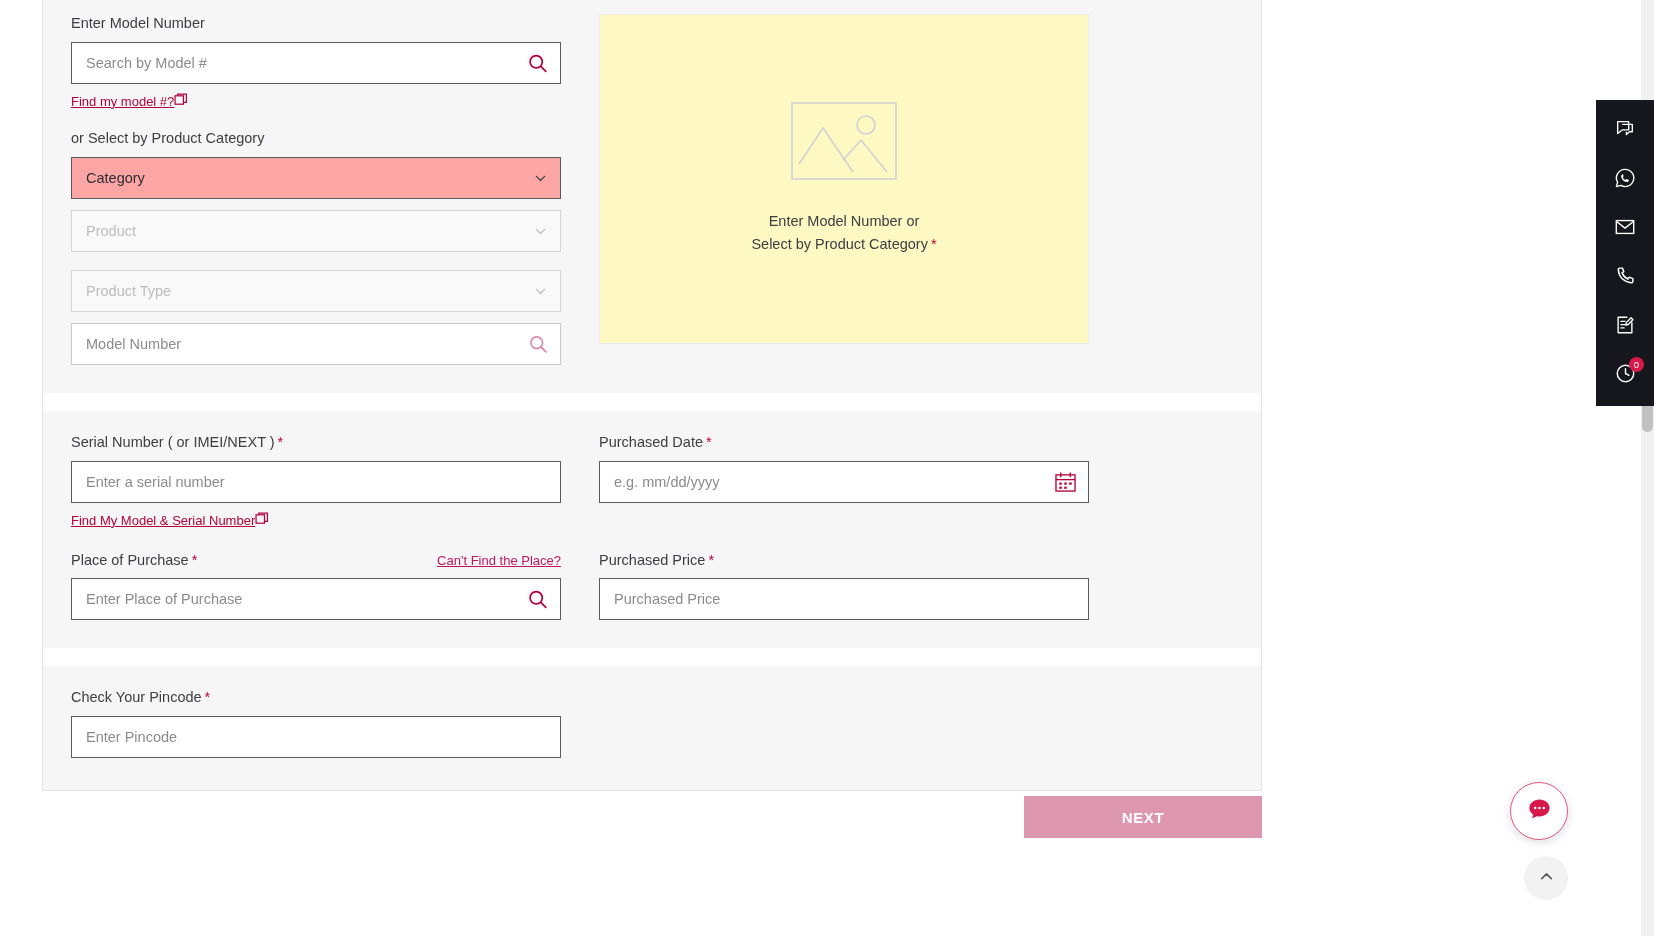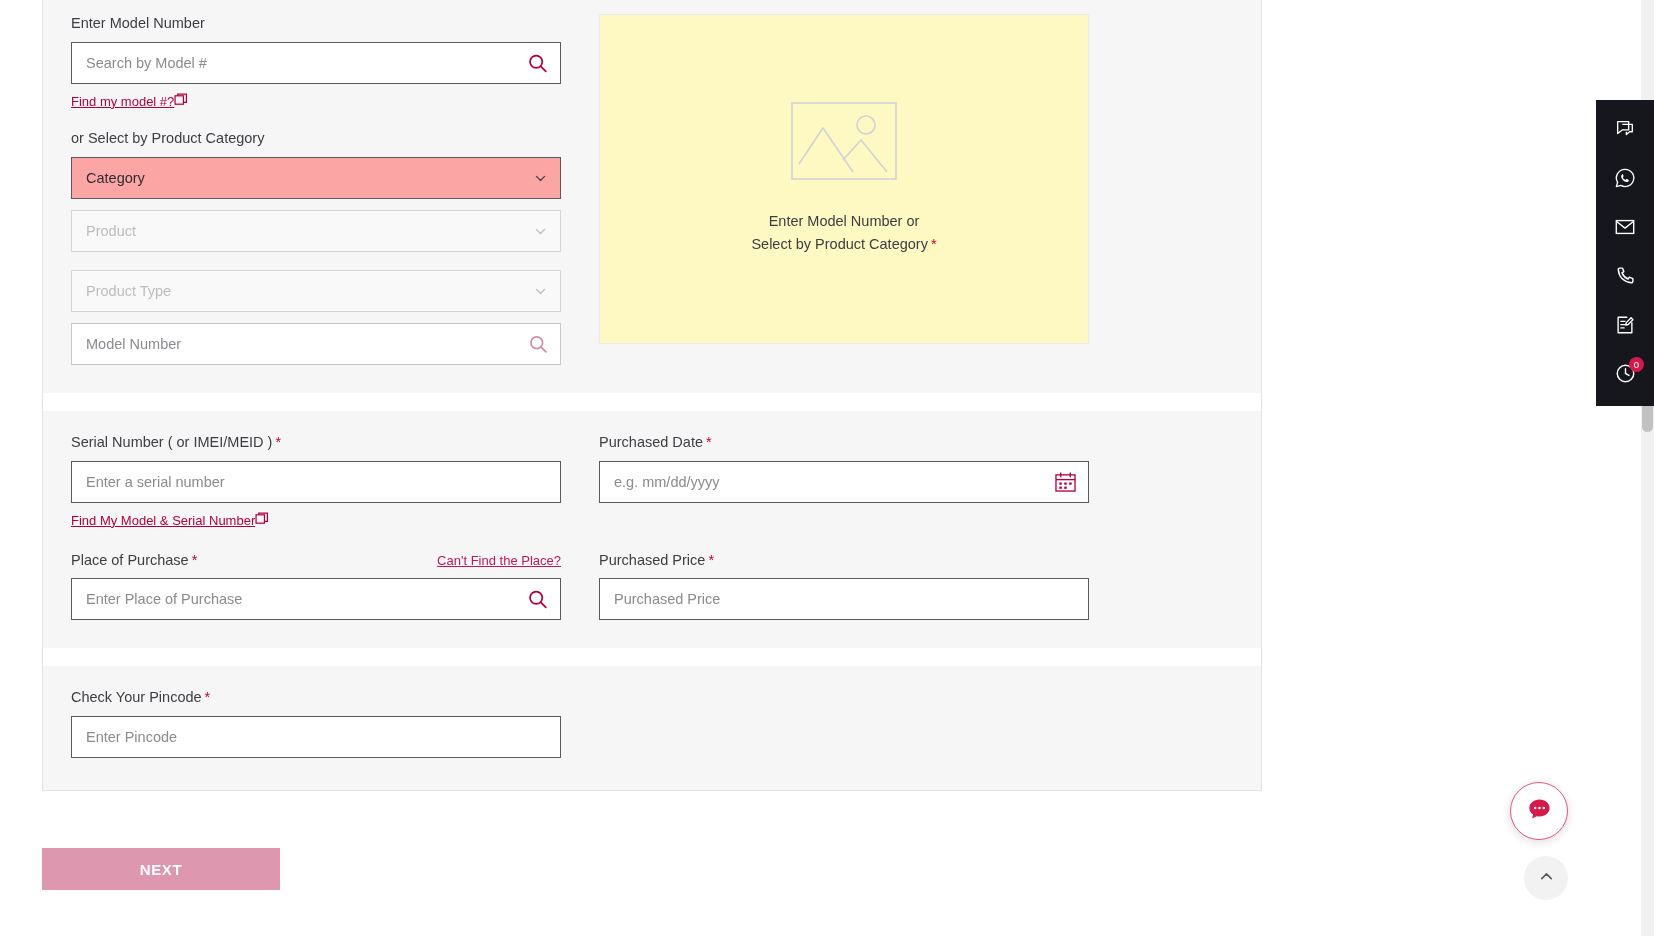--- a/index.html
+++ b/index.html
@@ -133,23 +133,23 @@
     margin-top: 26px;
     text-align: center;
     font-size: 14.5px;
     color: #3d3d44;
     line-height: 1.6;
   }
 
   
   .next-bar {
     position: absolute;
-    left: 42px; top: 848px;
+    left: 42px; top: 796px;
     width: 1220px;
-    display: flex; justify-content: flex-start;
+    display: flex; justify-content: flex-end;
   }
   .next-btn {
     width: 238px; height: 42px;
     background: #dd97ae;
     color: #ffffff;
     border: none;
     font-size: 15px;
     font-weight: bold;
     letter-spacing: 0.6px;
     font-family: "Liberation Sans", sans-serif;
@@ -324,21 +324,21 @@
         </div>
       </div>
     </div>
   </div>
 
   <div class="card">
     <div class="row">
 
       <div class="col-left">
         <label class="field-label">
-          <span>Serial Number ( or IMEI/MEID )</span><span class="req">*</span>
+          <span>Serial Number ( or IMEI/NEXT )</span><span class="req">*</span>
         </label>
         <div class="input-wrap">
           <input class="inp no-icon" type="text" placeholder="Enter a serial number" style="">
         </div>
         <a class="helper-link">
           <span>Find My Model &amp; Serial Number</span>
           <span>
             <svg width="14" height="14" viewBox="0 0 16 16" fill="none" stroke="#b4003a" stroke-width="1.4">
               <rect x="1.2" y="3.2" width="9.6" height="9.6"></rect>
               <polyline points="4.2,3.2 4.2,1.2 14.2,1.2 14.2,10.6 11.2,10.6"></polyline>

